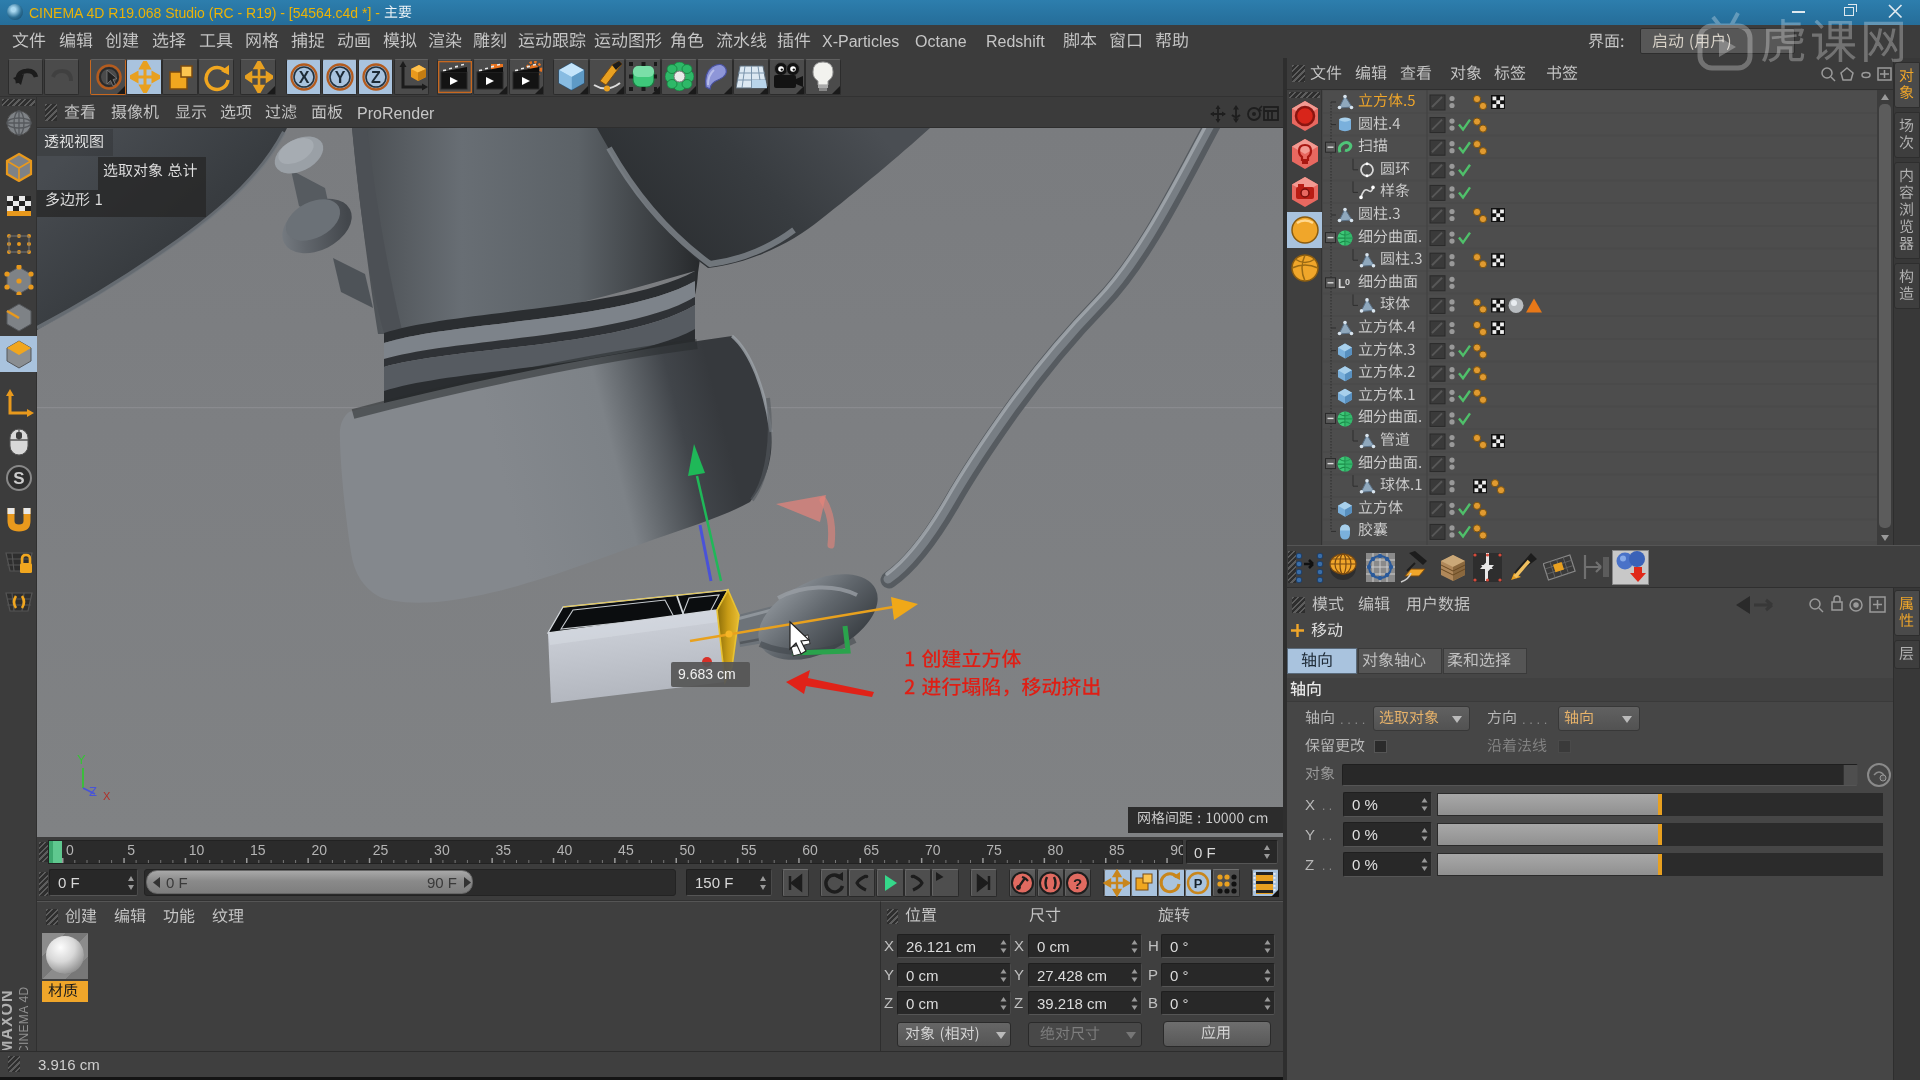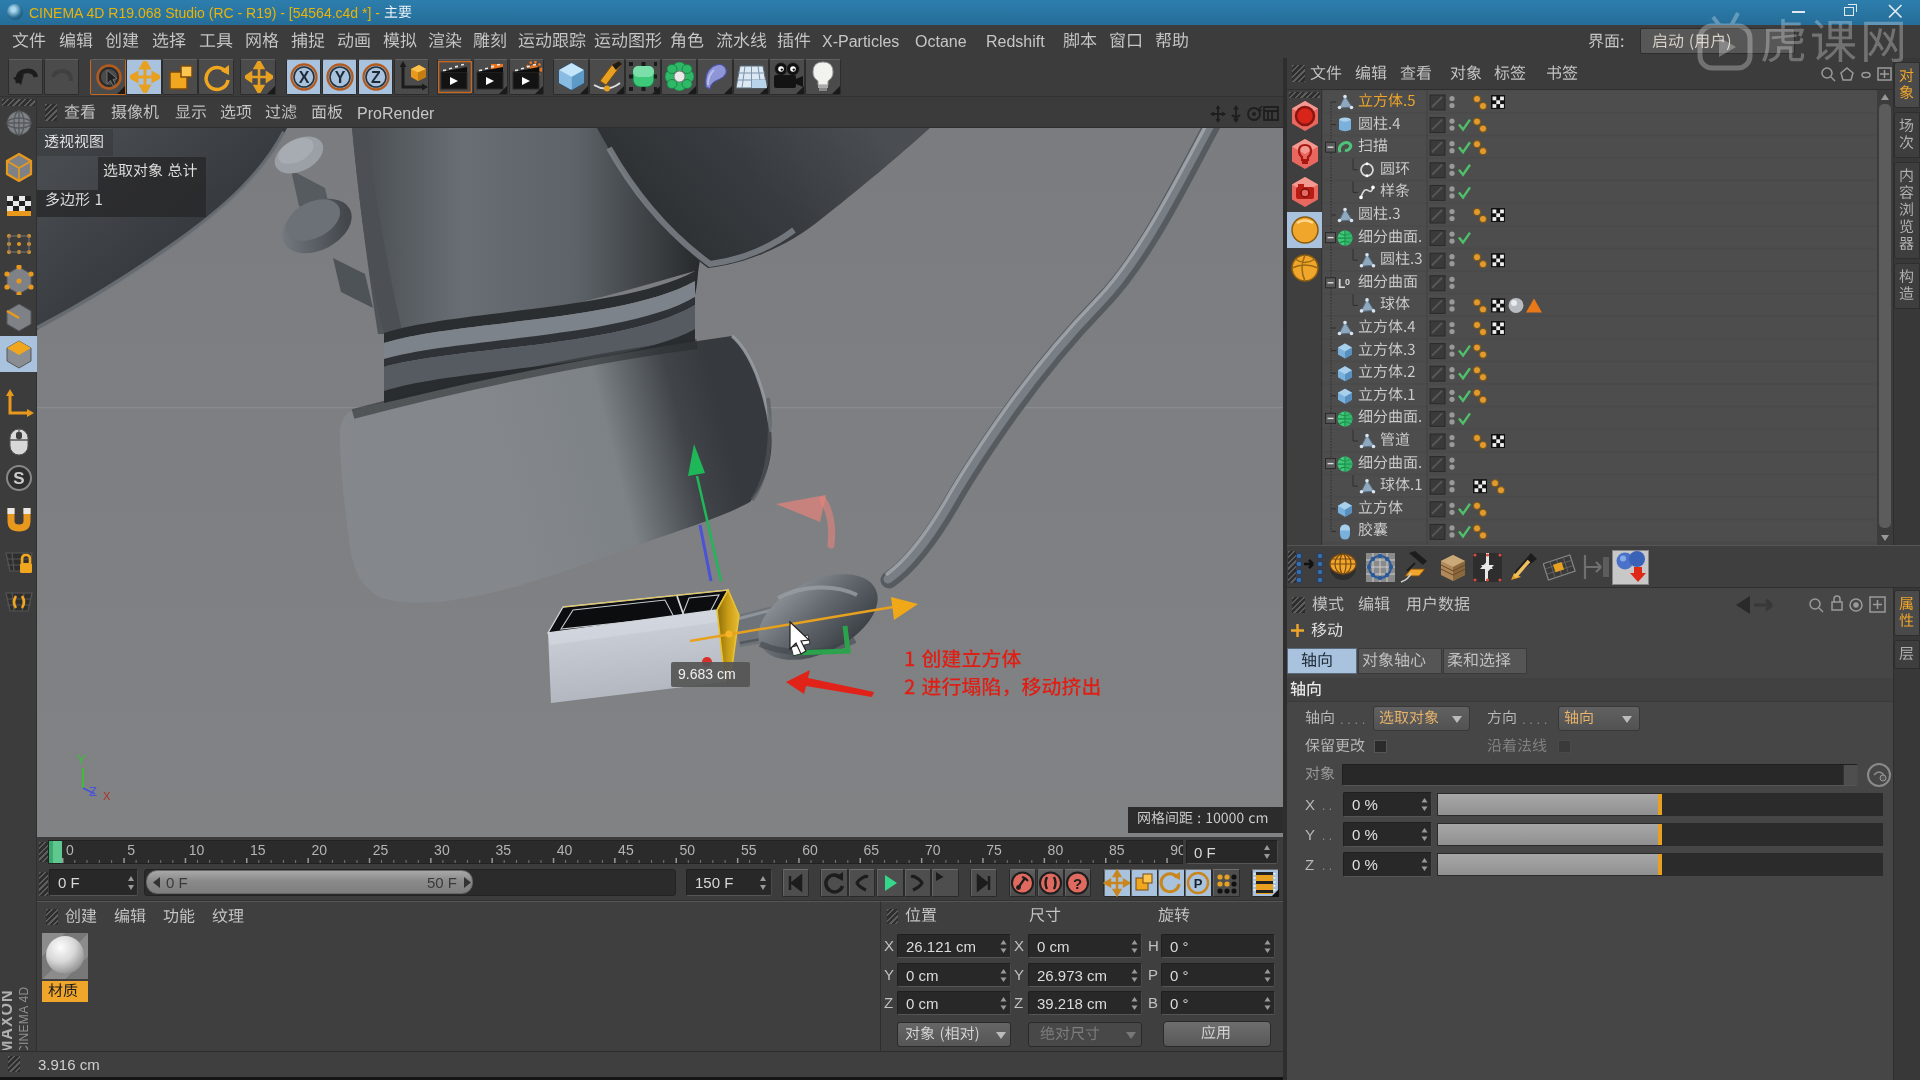--- a/index.html
+++ b/index.html
@@ -982,21 +982,21 @@
 <svg class="abs" style="left:126px;top:876px" width="10" height="14" fill="#999">
     <path d="M5 0 L2 5 L8 5 Z"></path>
     <path d="M5 14 L2 9 L8 9 Z"></path>
   </svg>
 <div class="abs" style="left:144px;top:869px;width:532px;height:27px;background:#2b2b2b;border:1px solid #232323;border-radius:3px"></div>
 <div class="abs" style="left:146px;top:870px;width:327px;height:24px;background:linear-gradient(#a8a8a8,#8a8a8a 45%,#7e7e7e);border-radius:11px;border:1px solid #666"></div>
 <svg class="abs" style="left:150px;top:876px" width="14" height="13" fill="#333">
     <path d="M10 1 L3 6.5 L10 12 Z"></path>
   </svg>
 <div class="lat" style="left:166px;top:874px;font-size:15px;color:#3a3a3a">0 F</div>
-<div class="lat" style="left:427px;top:874px;font-size:15px;color:#3a3a3a">50 F</div>
+<div class="lat" style="left:427px;top:874px;font-size:15px;color:#3a3a3a">90 F</div>
 <svg class="abs" style="left:460px;top:876px" width="14" height="13" fill="#333">
     <path d="M4 1 L11 6.5 L4 12 Z"></path>
   </svg>
 <div class="inp" style="left:686px;top:869px;width:86px;height:27px"></div>
 <div class="lat" style="left:695px;top:874px;font-size:15px;color:#d8d8d8">150 F</div>
 <svg class="abs" style="left:758px;top:876px" width="10" height="14" fill="#999">
     <path d="M5 0 L2 5 L8 5 Z"></path>
     <path d="M5 14 L2 9 L8 9 Z"></path>
   </svg>
 <div class="btn" style="left:782px;top:869px;width:27px;height:28px;background:#4e4e4e"></div>
@@ -1188,21 +1188,21 @@
   </svg>
 <div class="lat" style="left:884px;top:966px;font-size:15px;color:#c0c0c0">Y</div>
 <div class="inp" style="left:897px;top:963px;width:114px;height:24px"></div>
 <div class="lat" style="left:906px;top:967px;font-size:15px;color:#dcdcdc">0 cm</div>
 <svg class="abs" style="left:999px;top:969px" width="9" height="13" fill="#999">
     <path d="M4.5 0 L1.5 4.5 L7.5 4.5 Z"></path>
     <path d="M4.5 13 L1.5 8.5 L7.5 8.5 Z"></path>
   </svg>
 <div class="lat" style="left:1014px;top:966px;font-size:15px;color:#c0c0c0">Y</div>
 <div class="inp" style="left:1028px;top:963px;width:114px;height:24px"></div>
-<div class="lat" style="left:1037px;top:967px;font-size:15px;color:#dcdcdc">26.973 cm</div>
+<div class="lat" style="left:1037px;top:967px;font-size:15px;color:#dcdcdc">27.428 cm</div>
 <svg class="abs" style="left:1130px;top:969px" width="9" height="13" fill="#999">
     <path d="M4.5 0 L1.5 4.5 L7.5 4.5 Z"></path>
     <path d="M4.5 13 L1.5 8.5 L7.5 8.5 Z"></path>
   </svg>
 <div class="lat" style="left:1148px;top:966px;font-size:15px;color:#c0c0c0">P</div>
 <div class="inp" style="left:1161px;top:963px;width:114px;height:24px"></div>
 <div class="lat" style="left:1170px;top:967px;font-size:15px;color:#dcdcdc">0 °</div>
 <svg class="abs" style="left:1263px;top:969px" width="9" height="13" fill="#999">
     <path d="M4.5 0 L1.5 4.5 L7.5 4.5 Z"></path>
     <path d="M4.5 13 L1.5 8.5 L7.5 8.5 Z"></path>

